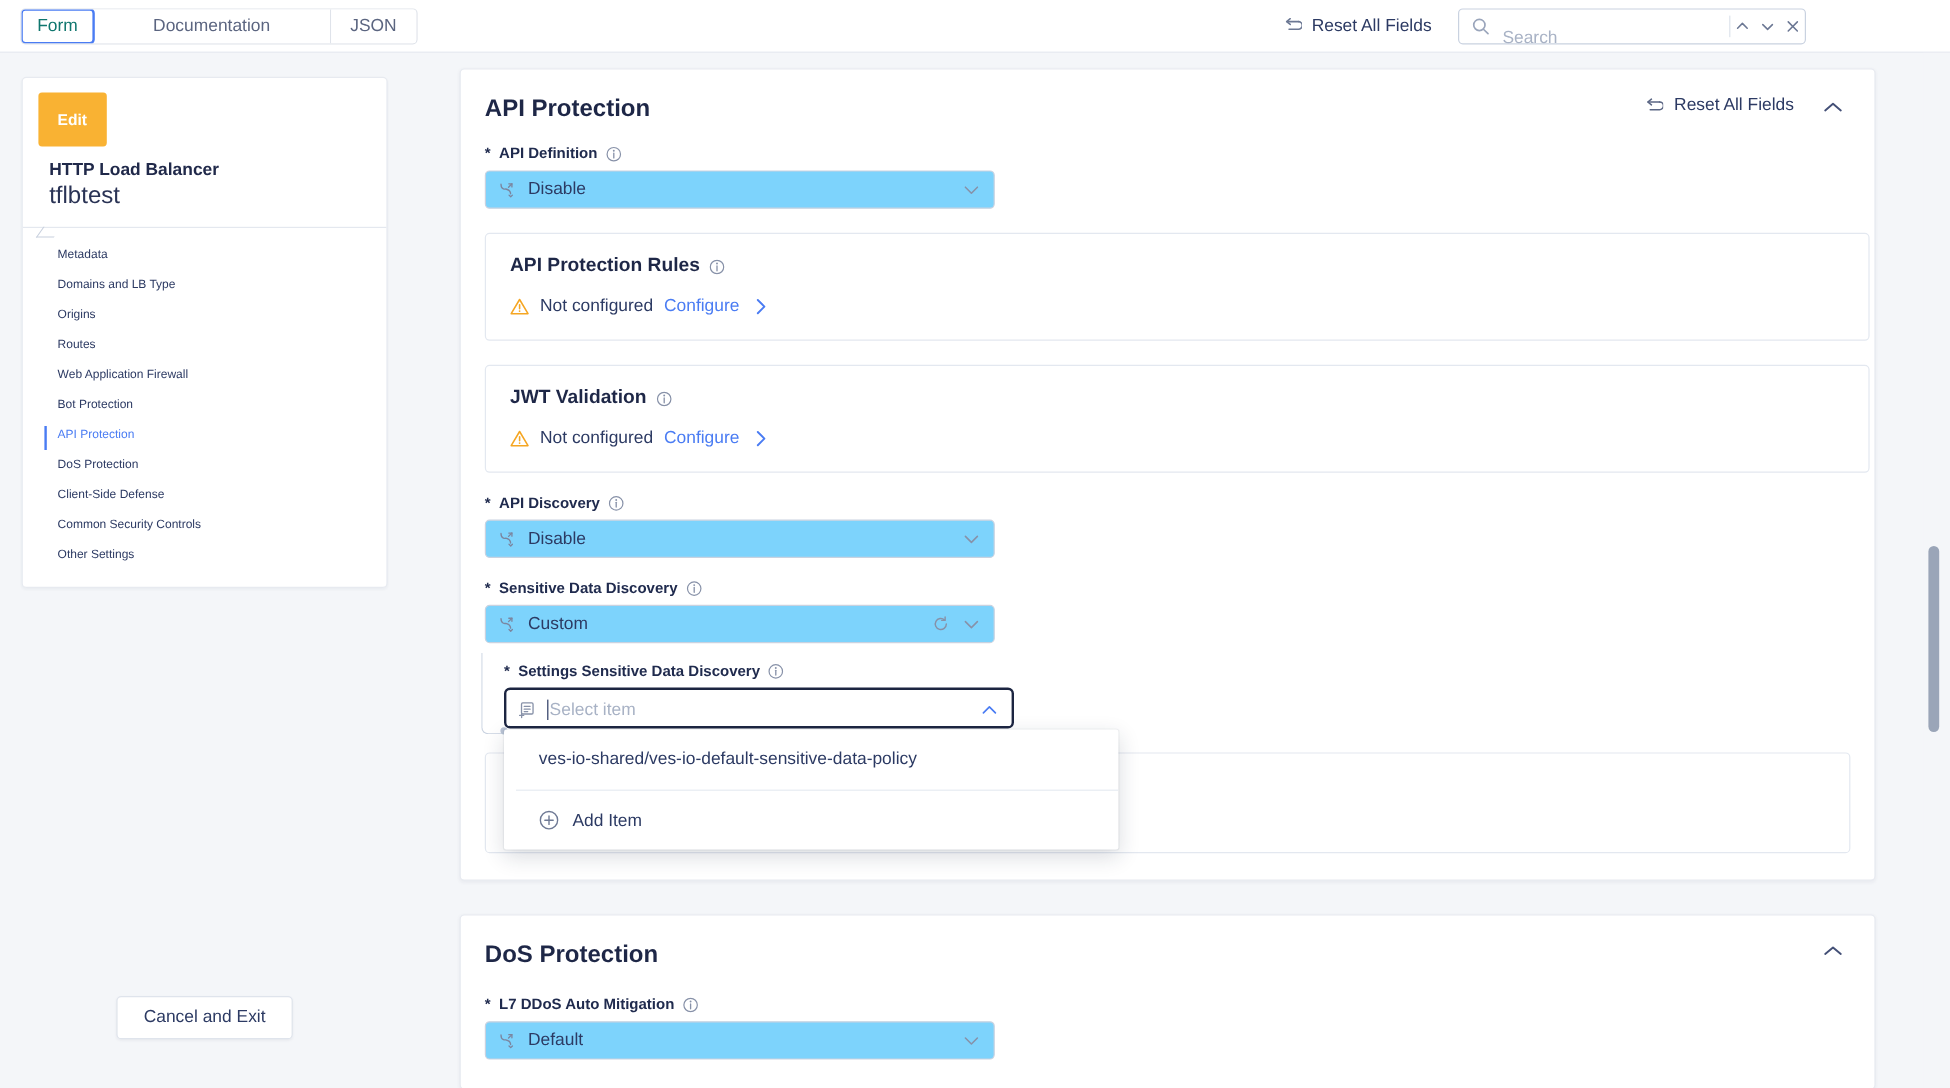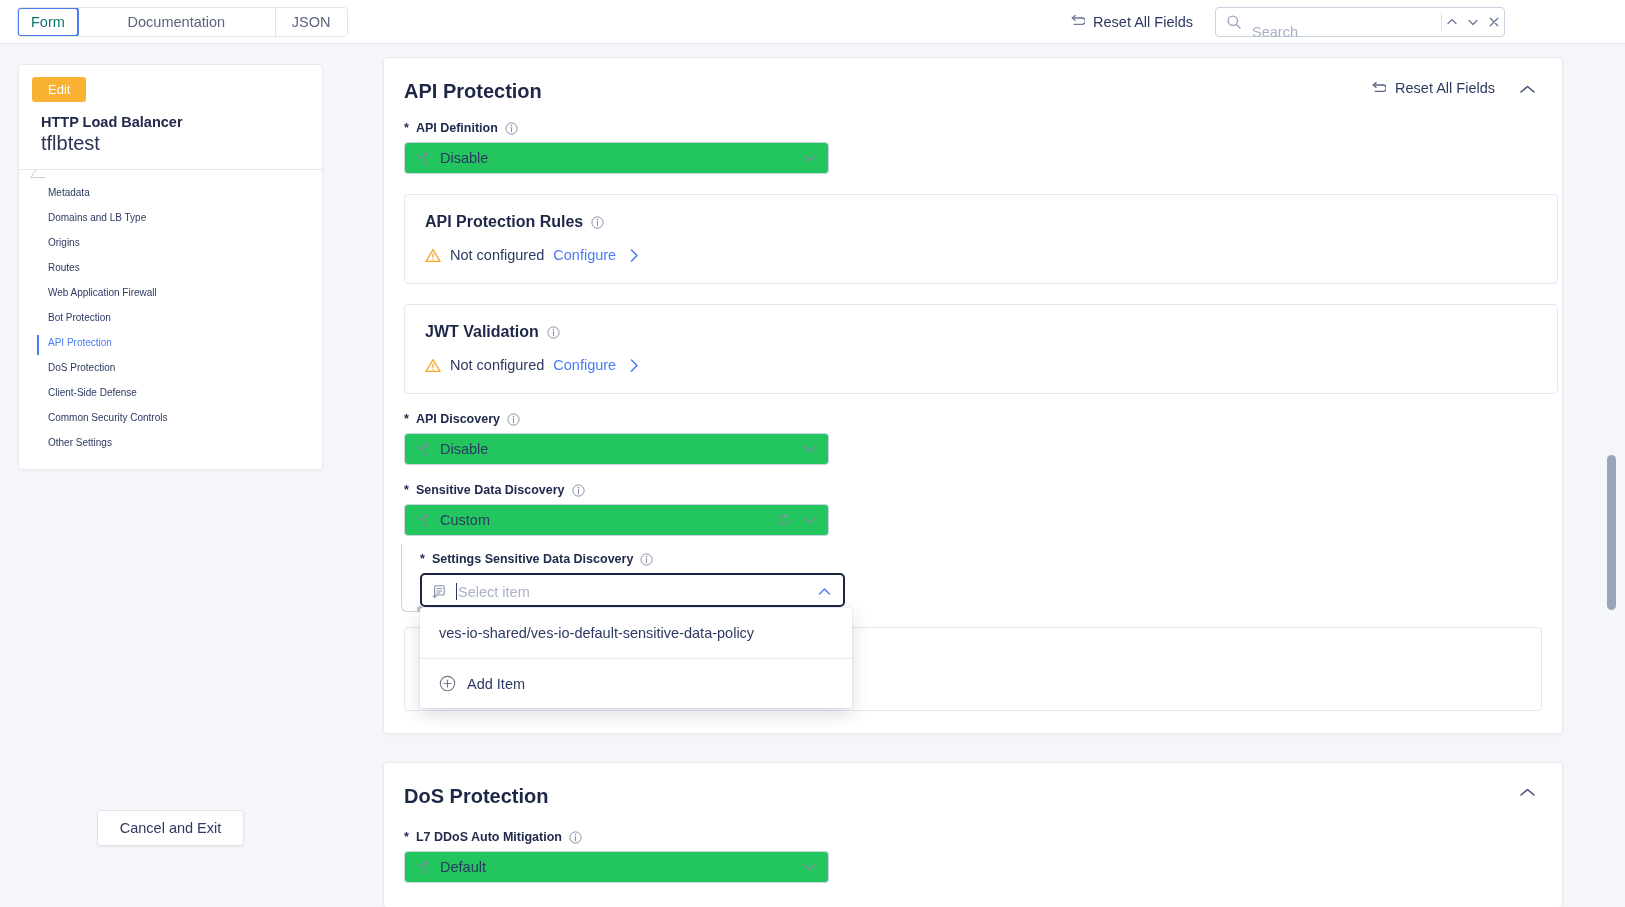--- a/index.html
+++ b/index.html
@@ -83,22 +83,22 @@
   .navcard {
     background: #fff;
     border: 1px solid #e7eaf0;
     border-radius: 4px;
     box-shadow: 0 1px 2px rgba(30,40,70,0.04);
     padding-bottom: 14px;
   }
   .edit-badge {
     display: inline-block;
     background: #f9b233; color: #ffffff;
-    font-size: 13px; font-weight: normal;
-    padding: 5px 16px; border-radius: 3px;
+    font-size: 13px; font-weight: bold;
+    padding: 15px 16px; border-radius: 3px;
     margin: 12px 0 0 13px;
   }
   .lb-type {
     font-size: 14.5px; font-weight: bold; color: #20294a;
     margin: 12px 0 0 22px;
   }
   .lb-name {
     font-size: 20px; color: #2a3355; margin: 2px 0 0 22px;
   }
   .nav-divider {
@@ -160,21 +160,21 @@
   .field { padding: 0 20px; margin-top: 18px; }
   .field-label {
     font-size: 12.5px; font-weight: bold; color: #202b4e;
     display: flex; align-items: center; gap: 7px;
     margin-bottom: 7px;
   }
   .req-star { color: #202b4e; font-weight: bold; }
   .select-ctl {
     width: 425px; height: 32px;
     border: 1px solid #c9d2e0; border-radius: 4px;
-    background: #22c55e;
+    background: #7dd3fc;
     display: flex; align-items: center;
     padding: 0 8px 0 10px;
     cursor: pointer;
   }
   .select-val { font-size: 14.5px; color: #2c3a63; margin-left: 10px; }
   .select-right { margin-left: auto; display: flex; align-items: center; gap: 12px; padding-right:4px;}
 
   .sub-card {
     margin: 20px 4px 0 20px;
     border: 1px solid #e3e8f0; border-radius: 4px;
@@ -219,25 +219,26 @@
     position: relative; z-index: 30;
   }
   .ms-caret { margin-left: auto; display: flex; padding-right: 4px; }
   .ms-cursor {
     width: 1px; height: 17px; background: #2c3a63; margin-left: 9px;
   }
 
   .dropdown-menu {
     position: absolute;
     left: 36px; top: 56px;
-    width: 432px;
+    width: 512px;
     background: #fff;
     border-radius: 2px;
     box-shadow: 0 6px 18px rgba(25,35,65,0.16), 0 0 0 1px rgba(25,35,65,0.05);
     z-index: 25;
+    padding-left: 10px;
   }
   .dd-option {
     padding: 17px 0 17px 19px;
     font-size: 14.5px; color: #2c3a63;
     cursor: pointer;
     border-bottom: 1px solid #e7ebf2;
   }
   .dd-add {
     display: flex; align-items: center; gap: 11px;
     padding: 16px 0 16px 19px;

